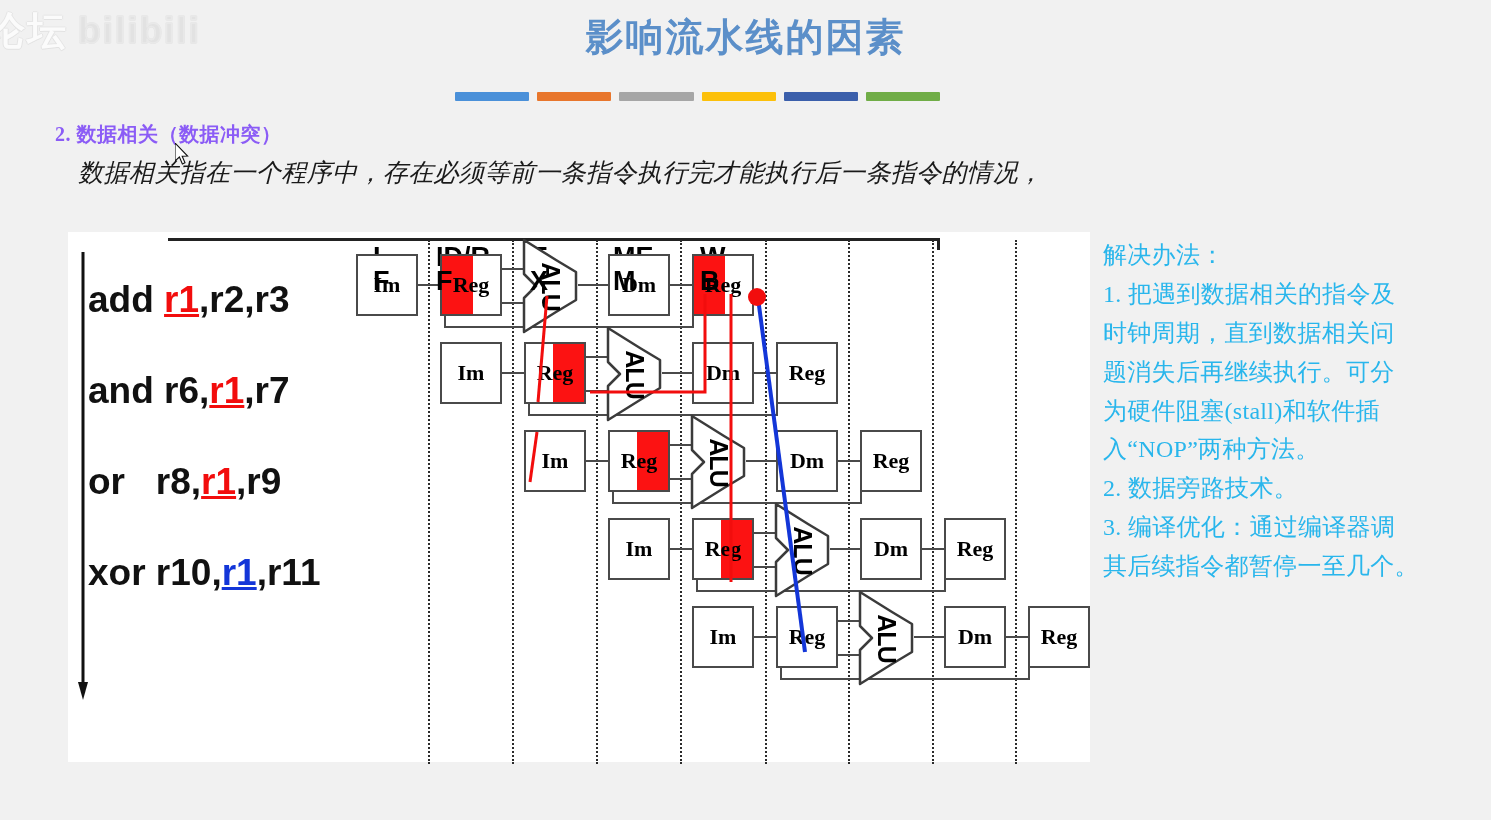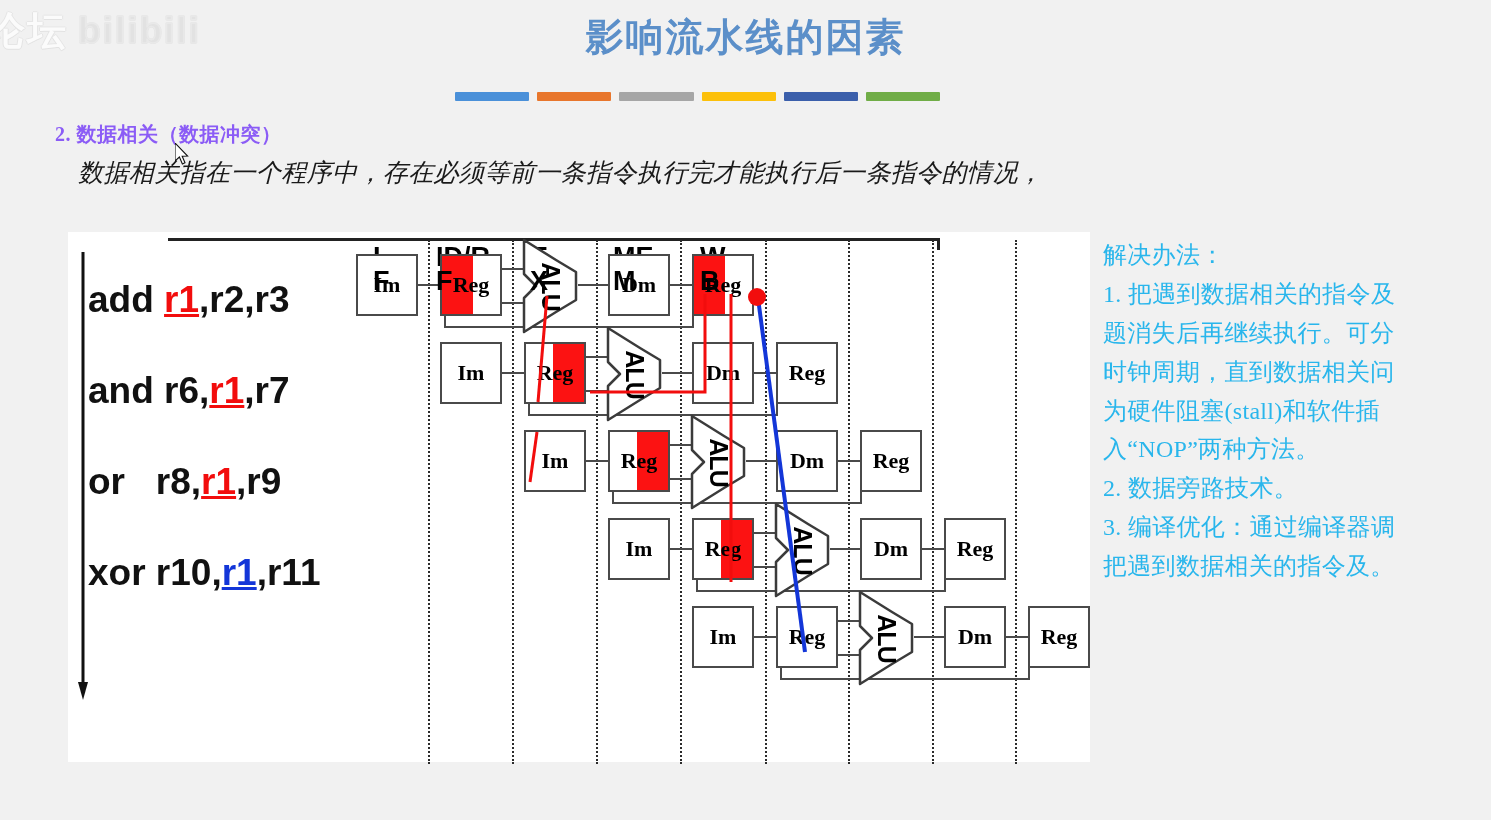--- a/index.html
+++ b/index.html
@@ -127,27 +127,27 @@
   <div>数据相关指在一个程序中，存在必须等前一条指令执行完才能执行后一条指令的情况，</div>
 </div>
 
 <svg id="cursor" viewBox="0 0 16 24">
   <polygon points="0,0 0,18 4.4,14 7.4,21 10,19.8 7.2,13.2 12.6,13" fill="#fff" stroke="#111" stroke-width="1.1"></polygon>
 </svg>
 
 <div id="solution" style="color: rgb(41, 182, 236);">
   <div class="ln">解决办法：</div>
   <div class="ln">1. 把遇到数据相关的指令及</div>
+  <div class="ln">时钟周期，直到数据相关问</div>
   <div class="ln">题消失后再继续执行。可分</div>
-  <div class="ln">时钟周期，直到数据相关问</div>
   <div class="ln">为硬件阻塞(stall)和软件插</div>
   <div class="ln">入“NOP”两种方法。</div>
   <div class="ln">2. 数据旁路技术。</div>
   <div class="ln">3. 编译优化：通过编译器调</div>
-  <div class="ln">把遇到数据相关的指令及。</div>
+  <div class="ln">其后续指令都暂停一至几个。</div>
 </div>
 
 <div id="diagram">
   <div id="topline"></div>
   <div id="topline-tick"></div>
   <div id="vlines">
       <div class="vdotted" style="left: 360px;"></div>
       <div class="vdotted" style="left: 444px;"></div>
       <div class="vdotted" style="left: 528px;"></div>
       <div class="vdotted" style="left: 612px;"></div>

